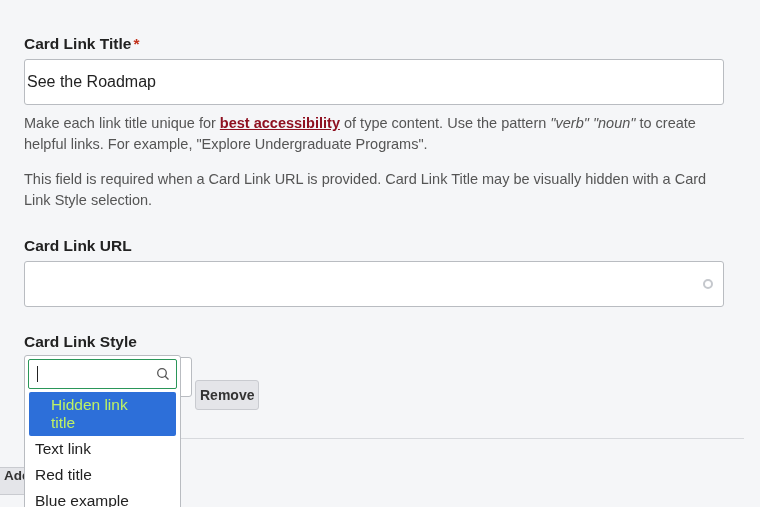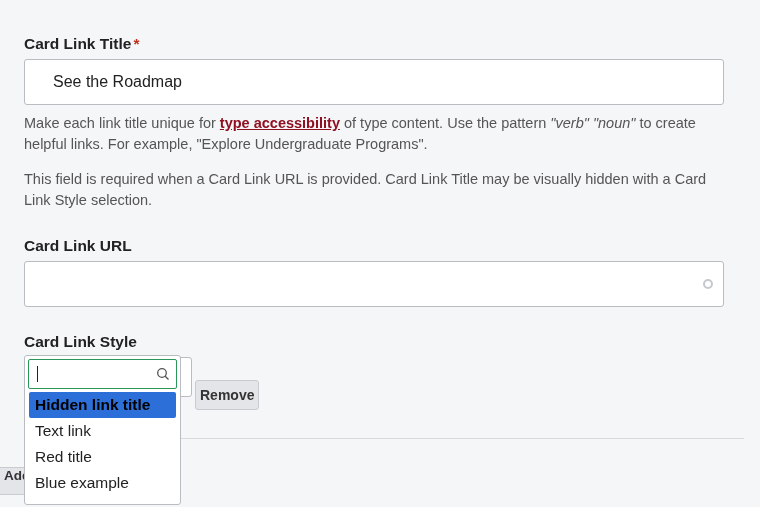--- a/index.html
+++ b/index.html
@@ -23,21 +23,21 @@
   .required {
     color: #c2311b;
     margin-left: 2px;
   }
   .text-input {
     width: 700px;
     border: 1.5px solid #b9bcc1;
     background: #fff;
     border-radius: 3px;
     height: 46px;
-    padding: 0 28px;
+    padding: 0 2px;
     font-size: 16px;
     color: #222;
     display: flex;
     align-items: center;
     margin-bottom: 8px;
   }
   .url-input { font-size: 16px; position: relative; }
   .url-circle {
     width: 10px; height: 10px;
     border: 2px solid #c5c8cd;
@@ -104,25 +104,24 @@
     width: 14px; height: 14px;
   }
   .search-icon svg { display:block; }
   .opt {
     font-size: 15.5px;
     padding: 4px 10px;
     cursor: pointer;
   }
   .opt.highlight {
     background: #2d6fd9;
-    color: #000000;
+    color: #bef264;
     border-radius: 2px;
     margin: 0 4px;
-    padding: 4px 6px;
-    font-weight: bold;
+    padding: 4px 22px;
   }
 
   .remove-btn {
     position: absolute;
     background: #e4e5e9;
     border: 1px solid #c9cbd0;
     border-radius: 3px;
     height: 30px;
     padding: 0 4px;
     font-size: 14px;
@@ -157,21 +156,21 @@
 <body>
 
 <div class="field-label">
   <span>Card Link Title</span><span class="required">*</span>
 </div>
 <div class="text-input">
   <span>See the Roadmap</span>
 </div>
 
 <div class="help">
-  <span>Make each link title unique for </span><a href="#">type accessibility</a><span> of type content. Use the pattern </span><span class="em">"verb"</span><span> </span><span class="em">"noun"</span><span> to create helpful links. For example, "Explore Undergraduate Programs".</span>
+  <span>Make each link title unique for </span><a href="#">best accessibility</a><span> of type content. Use the pattern </span><span class="em">"verb"</span><span> </span><span class="em">"noun"</span><span> to create helpful links. For example, "Explore Undergraduate Programs".</span>
 </div>
 
 <div class="help">This field is required when a Card Link URL is provided. Card Link Title may be visually hidden with a Card Link Style selection.</div>
 
 <div class="field-label section-gap">Card Link URL</div>
 <div class="text-input url-input">
   <span class="url-circle"></span>
 </div>
 
 <div class="field-label section-gap">Card Link Style</div>

